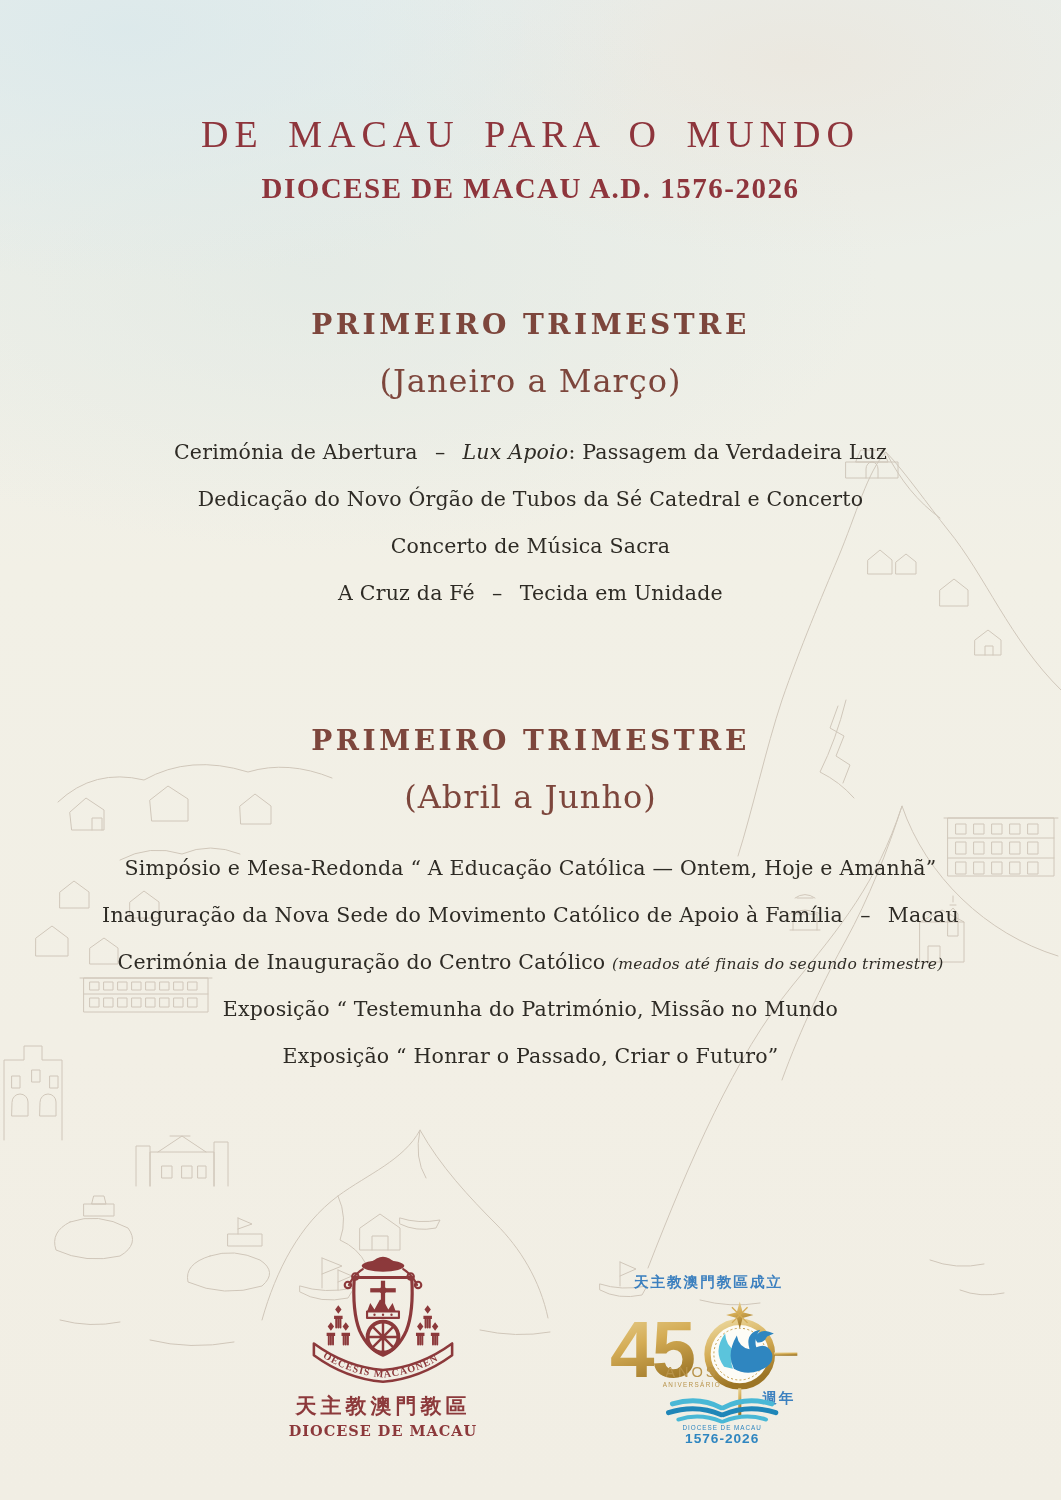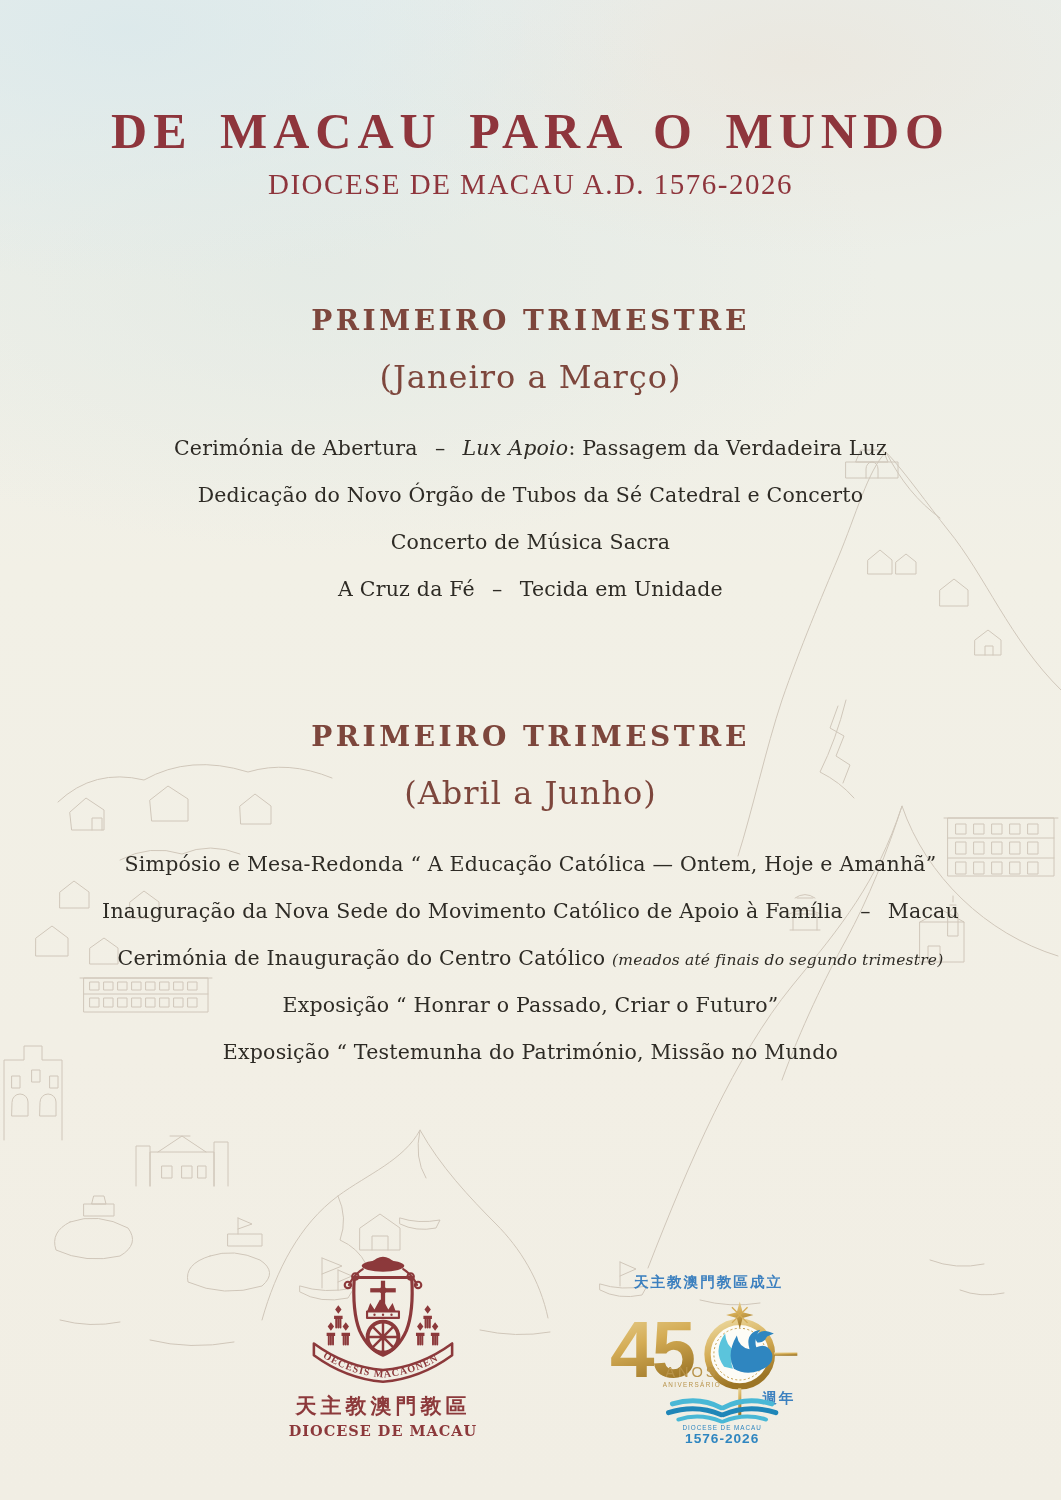--- a/index.html
+++ b/index.html
@@ -7,23 +7,23 @@
        font-family:"Liberation Serif","DejaVu Serif",serif;
        background:
          radial-gradient(ellipse 900px 420px at 12% 2%, rgba(220,233,235,.95), rgba(220,233,235,0) 60%),
          radial-gradient(ellipse 700px 300px at 75% 4%, rgba(236,226,214,.55), rgba(236,226,214,0) 65%),
          radial-gradient(ellipse 800px 400px at 30% 18%, rgba(223,232,228,.6), rgba(223,232,228,0) 70%),
          linear-gradient(180deg,#e9efec 0%, #edefe8 18%, #f2f0e6 38%, #f2efe5 70%, #f1eee4 100%);}
   .page{position:absolute;inset:0;}
   .bg-sketch{position:absolute;left:0;top:0;pointer-events:none;}
   .content{position:relative;text-align:center;}
   .title-block{padding-top:96px;color:#8e353c;}
-  .title-line1{font-size:50px;letter-spacing:6px;word-spacing:9px;margin:6px;font-weight:bold;}
+  .title-line1{font-size:38px;letter-spacing:6px;word-spacing:9px;margin:16px;font-weight:normal;}
   .title-line2{font-size:46px;letter-spacing:4px;word-spacing:7px;margin:17px 0 0 0;font-weight:normal;}
-  .title-sub{font-size:29px;letter-spacing:1.5px;margin:8px 0 0 0;font-weight:normal;}
+  .title-sub{font-size:29px;letter-spacing:1.5px;margin:8px 0 0 0;font-weight:bold;}
   .section{margin-top:103px;}
   .section.second{margin-top:119px;}
   .section-heading{font-family:"DejaVu Serif",serif;font-size:28px;font-weight:bold;letter-spacing:3.5px;color:#7d463c;margin:0;}
   .section-subheading{font-family:"DejaVu Serif",serif;font-size:32px;color:#7d463c;letter-spacing:1px;margin:21px 0 0 0;font-weight:normal;}
   .event-list{margin-top:40px;}
   .event-line{font-family:"DejaVu Serif",serif;font-size:20.5px;color:#2e2b25;margin-bottom:23px;letter-spacing:.2px;}
   .seg-italic{font-style:italic;}
   .seg-small-italic{font-style:italic;font-size:15.5px;}
   .footer{position:absolute;left:0;right:0;top:1252px;display:flex;justify-content:center;
           align-items:flex-start;gap:118px;transform:translateX(14px);}
@@ -123,22 +123,22 @@
         </div>
     </section>
 
     <section class="section second">
       <h3 class="section-heading">PRIMEIRO TRIMESTRE</h3>
       <div class="section-subheading">(Abril a Junho)</div>
       <div class="event-list">
           <div class="event-line"><span>Simpósio e Mesa-Redonda “ A Educação Católica — Ontem, Hoje e Amanhã”</span></div>
           <div class="event-line"><span>Inauguração da Nova Sede do Movimento Católico de Apoio à Família  –  Macau</span></div>
           <div class="event-line"><span>Cerimónia de Inauguração do Centro Católico </span><span class="seg-small-italic">(meados até finais do segundo trimestre)</span></div>
+          <div class="event-line"><span>Exposição “ Testemunha do Património, Missão no Mundo</span></div>
           <div class="event-line"><span>Exposição “ Honrar o Passado, Criar o Futuro”</span></div>
-          <div class="event-line"><span>Exposição “ Testemunha do Património, Missão no Mundo</span></div>
         </div>
     </section>
   </div>
 
   <footer class="footer">
 
     <div class="crest-block">
       <svg width="160" height="134" viewBox="0 0 150 126" aria-hidden="true">
         <g fill="none" stroke="#8c393b" stroke-linejoin="round" stroke-linecap="round">
 

